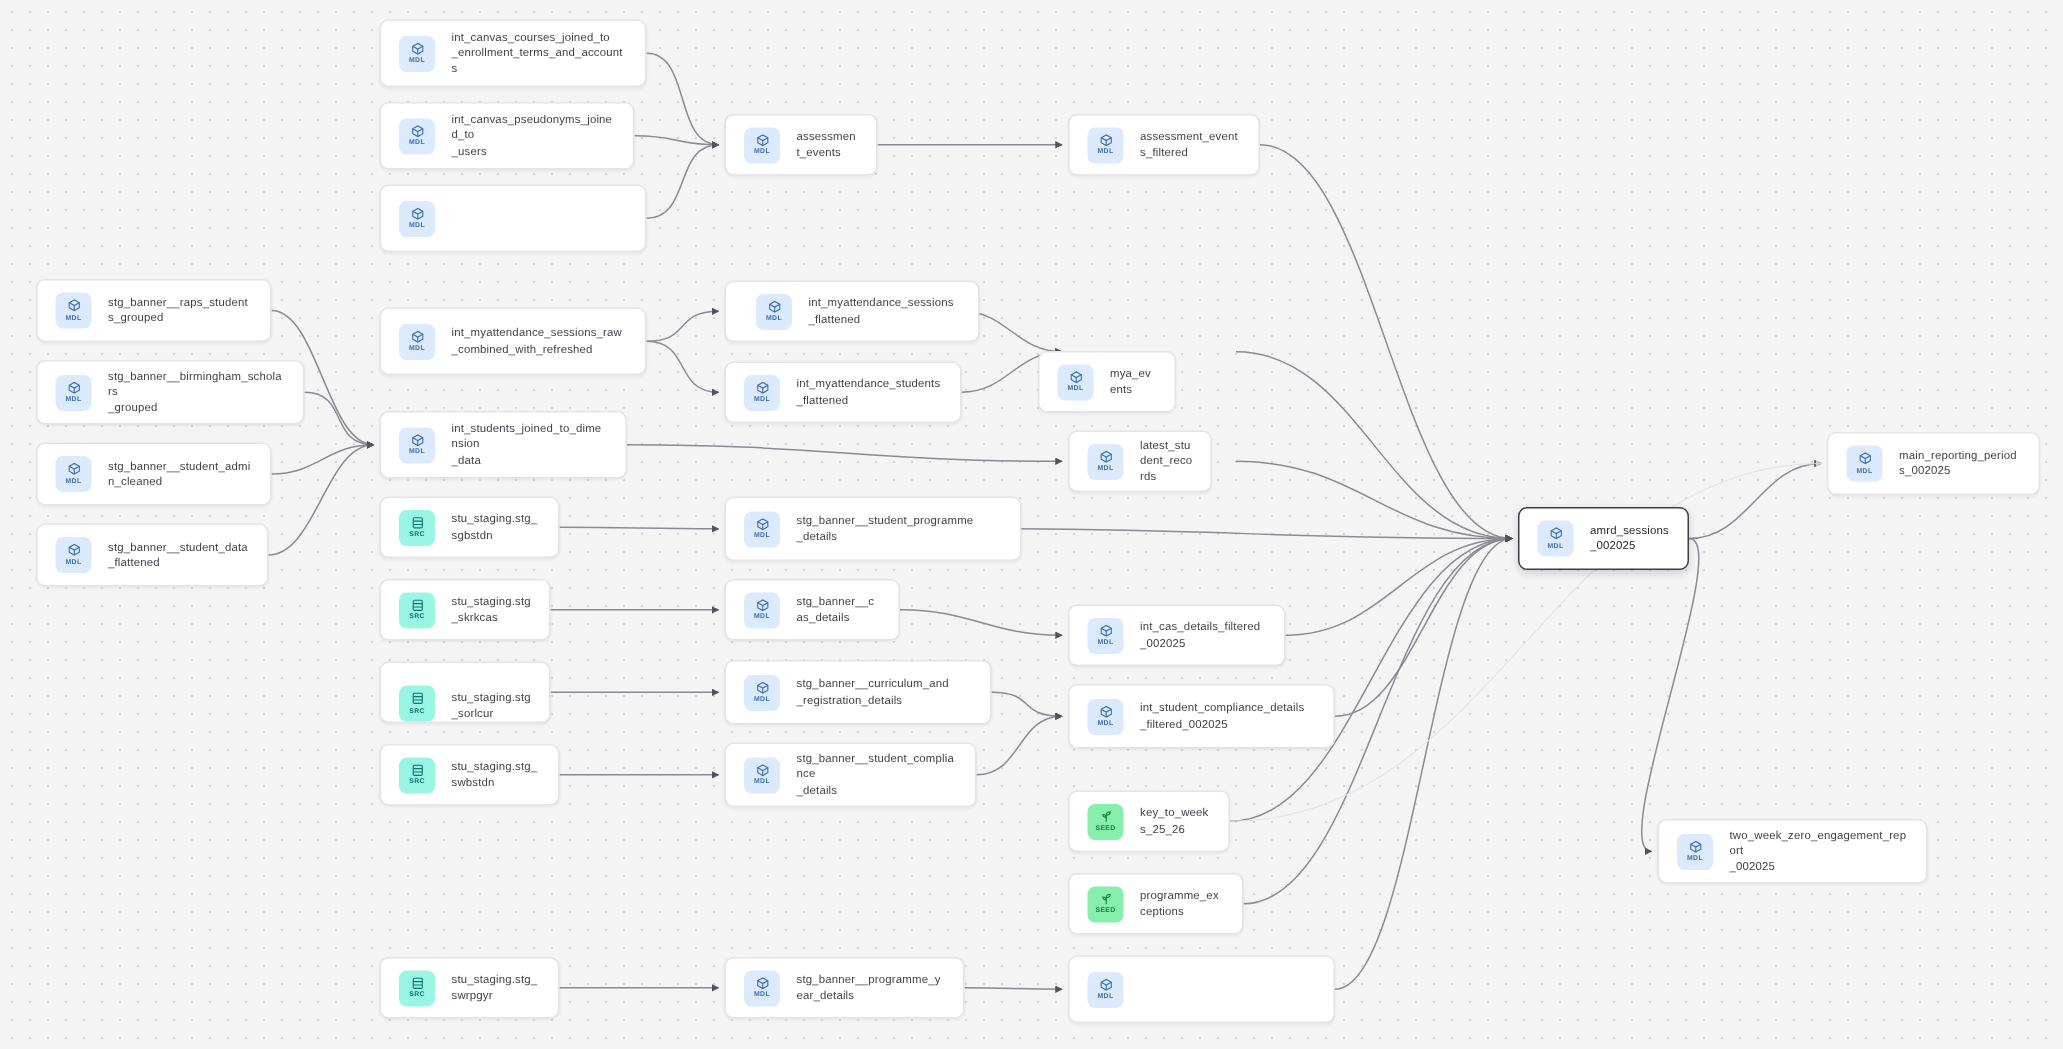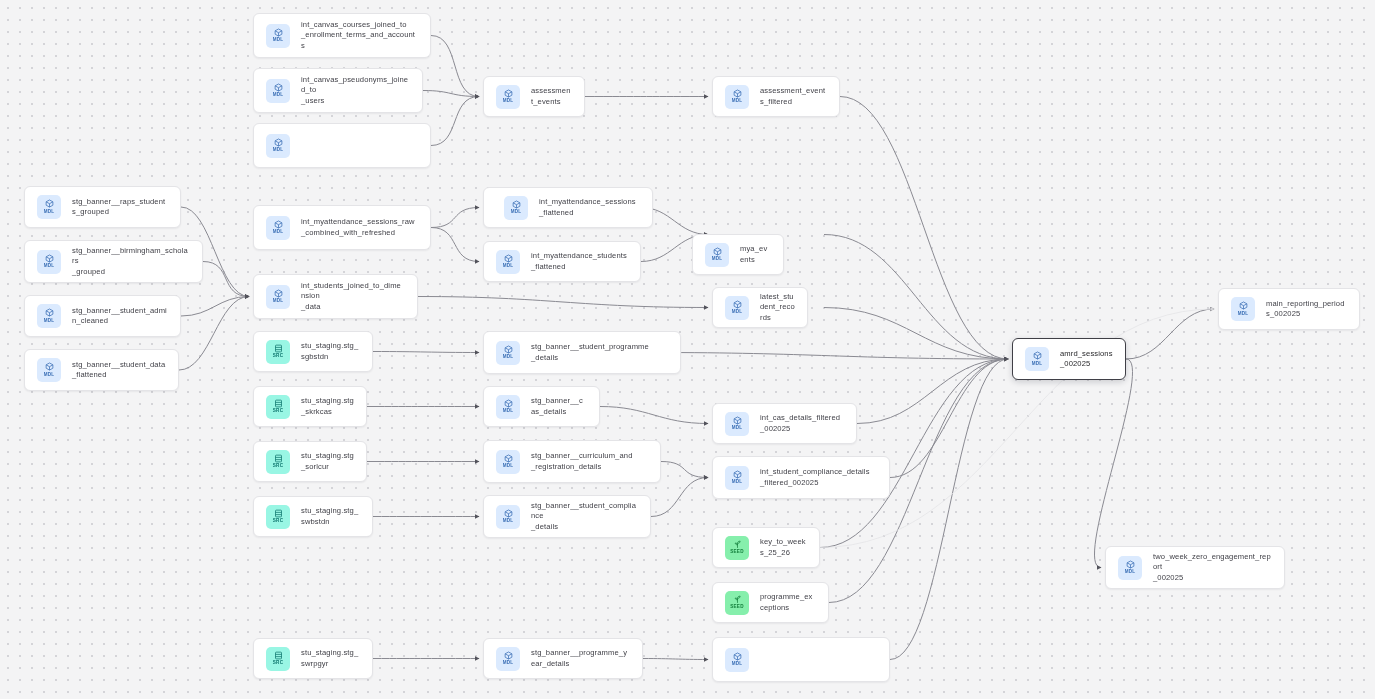--- a/index.html
+++ b/index.html
@@ -308,21 +308,21 @@
         <div class="node-icon icon-src">
           <svg width="9" height="9" viewBox="0 0 24 24" fill="none" stroke="currentColor" stroke-width="2">
             <rect x="4" y="3" width="16" height="18" rx="2"></rect>
             <line x1="4" y1="9" x2="20" y2="9"></line>
             <line x1="4" y1="15" x2="20" y2="15"></line>
           </svg>
           <span class="icon-tag">SRC</span>
         </div>
         <div class="node-label">stu_staging.stg_skrkcas</div>
       </div>
-      <div class="node" style="left: 253px; top: 441px; width: 114px; height: 41px;">
+      <div class="node" style="left: 253px; top: 441px; width: 114px; height: 41px; align-items: flex-end;">
         <div class="node-icon icon-src">
           <svg width="9" height="9" viewBox="0 0 24 24" fill="none" stroke="currentColor" stroke-width="2">
             <rect x="4" y="3" width="16" height="18" rx="2"></rect>
             <line x1="4" y1="9" x2="20" y2="9"></line>
             <line x1="4" y1="15" x2="20" y2="15"></line>
           </svg>
           <span class="icon-tag">SRC</span>
         </div>
         <div class="node-label">stu_staging.stg_sorlcur</div>
       </div>

